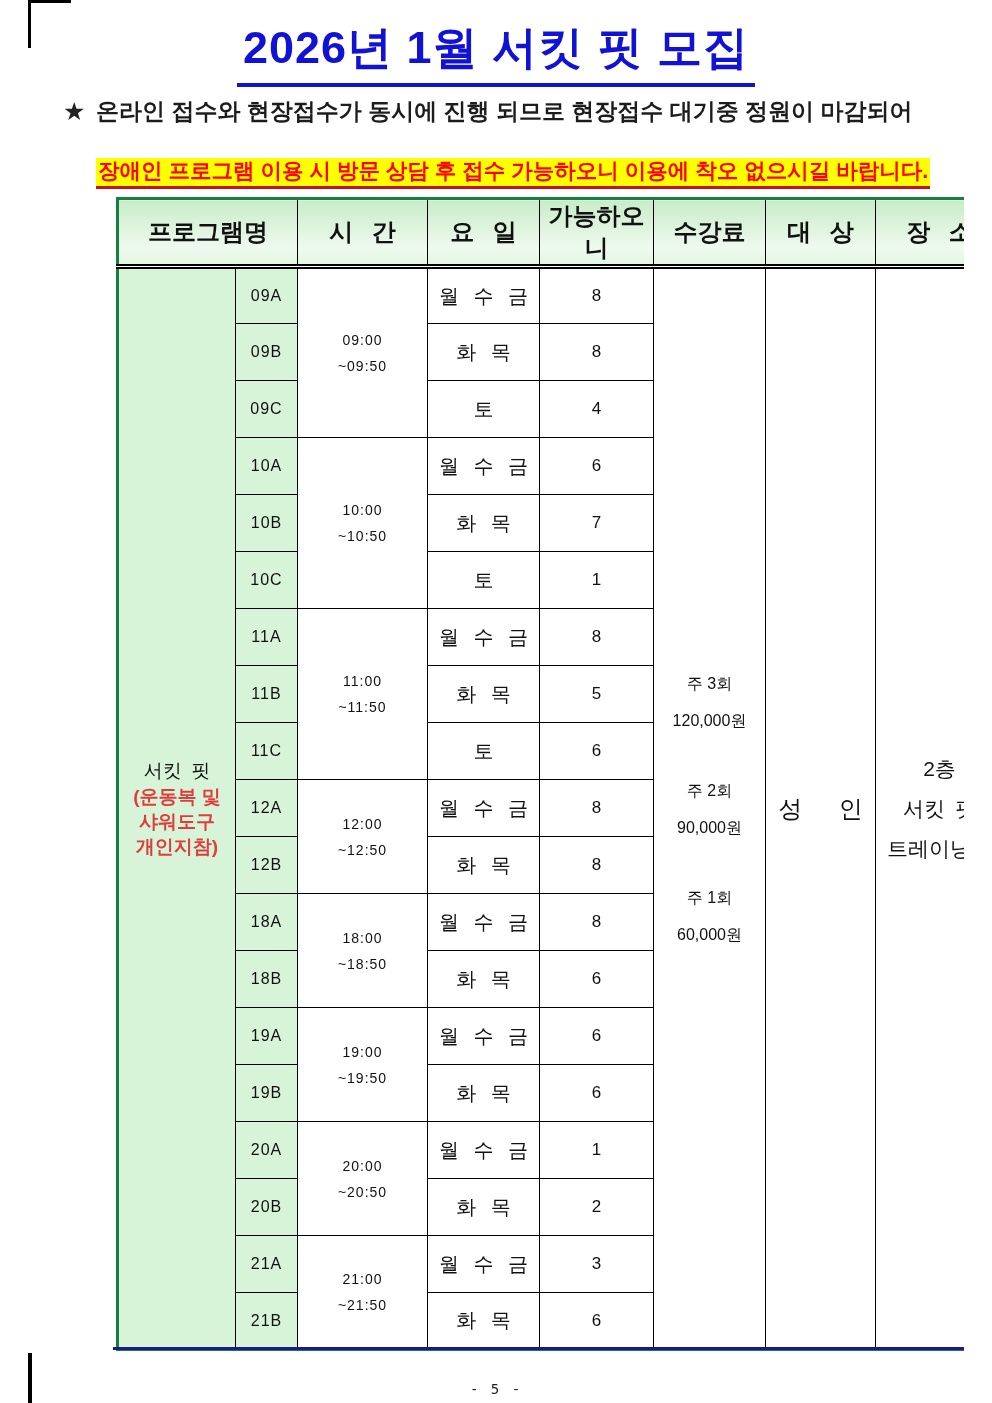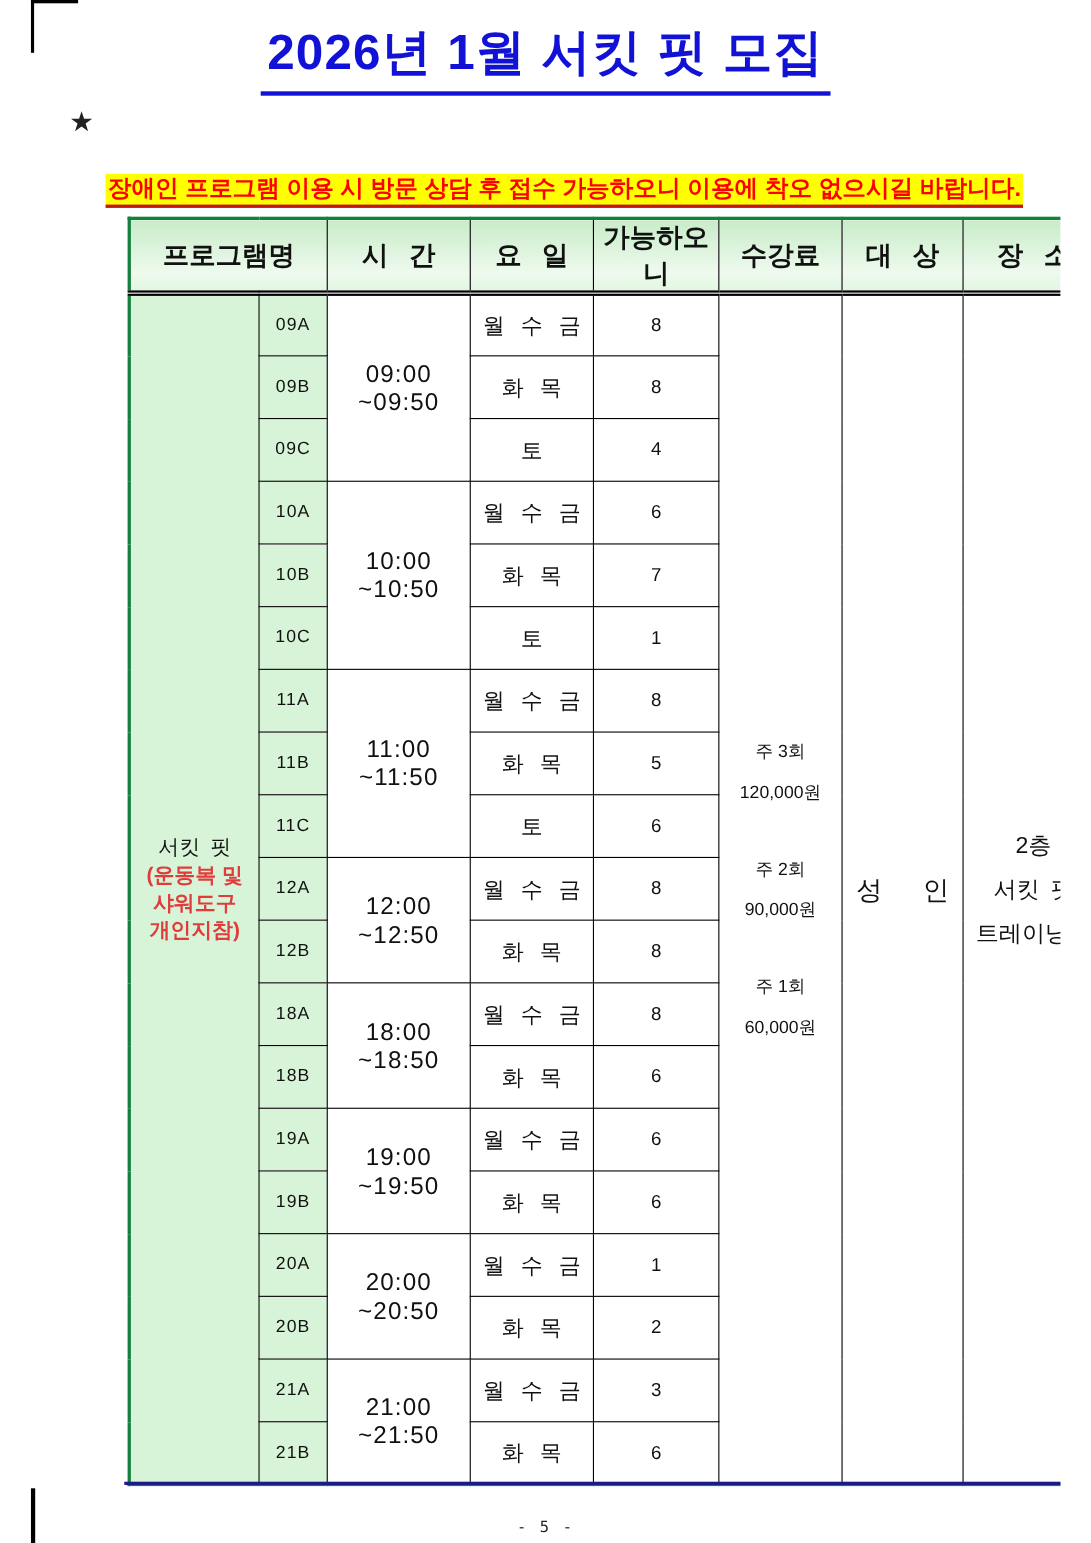--- a/index.html
+++ b/index.html
@@ -84,21 +84,21 @@
   table.sched thead th {
     height:52px;
     background:linear-gradient(180deg,#c9ecc9 0%, #eefaee 75%, #e2f6e2 100%);
     font-size:24px; font-weight:bold;
     word-spacing:12px;
     border-bottom:5px double #000;
   }
   table.sched tbody tr { height:57px; }
   td.green { background:var(--cell-green,#d8f4d8);margin-top:33px; }
   td.code-cell { font-size:16px; letter-spacing:1px; font-weight:normal; }
-  td.time-cell { font-size:22px; background:#fff; }
+  td.time-cell { font-size:14px; background:#fff; }
   .time-line { line-height:26px; letter-spacing:1px; }
   td.day-cell { font-size:20px; word-spacing:9px; }
   td.cap-cell { font-size:17px; }
   td.program-cell { font-size:19px; }
   .prog-name { color:#111; font-size:19px; line-height:26px; word-spacing:4px; }
   .prog-note { color:var(--note-red,#e03c3c); font-size:19px; line-height:25px; font-weight:bold; }
   td.fee-cell { font-size:16px; }
   .fee-line { line-height:37px; white-space:nowrap; }
   .fee-gap  { height:33px; }
   td.target-cell { font-size:24px; word-spacing:30px; font-weight:normal; }
@@ -128,20 +128,21 @@
   <div class="crop tr-h"></div>
   <div class="crop bl-v"></div>
 
   <div class="title-wrap">
     <span class="title">2026년 1월 서킷 핏 모집</span>
   </div>
 
   <div class="notice">
     <span class="star">★</span>
     <div class="lines">
+      <div>온라인 접수와 현장접수가 동시에 진행 되므로 현장접수 대기중 정원이 마감되어</div>
     </div>
   </div>
 
   <div class="warning">장애인 프로그램 이용 시 방문 상담 후 접수 가능하오니 이용에 착오 없으시길 바랍니다.</div>
 
   <table class="sched">
     <colgroup>
       <col style="width:118px">
         <col style="width:62px">
         <col style="width:130px">

